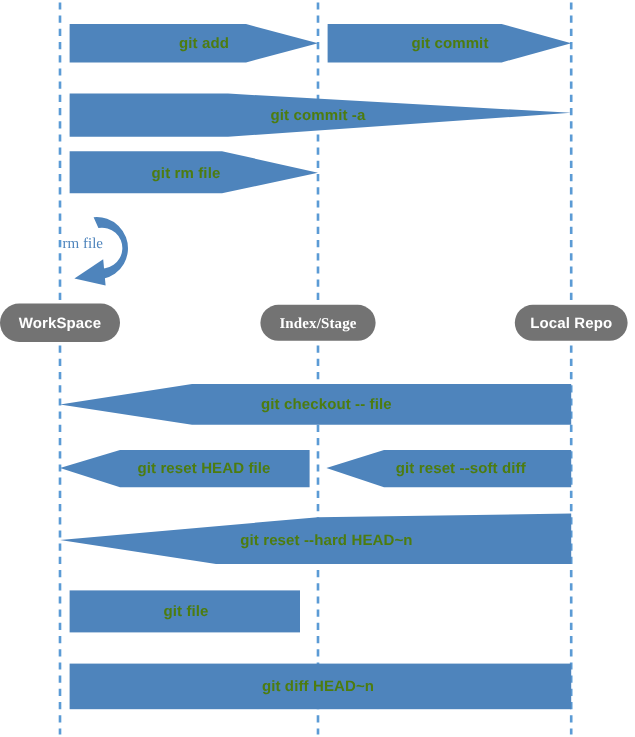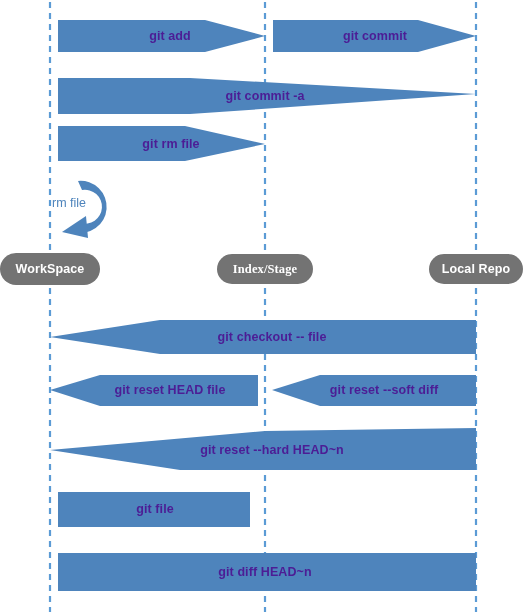--- a/index.html
+++ b/index.html
@@ -30,21 +30,21 @@
     stroke: #5B9BD5;
     stroke-width: 2.2;
     stroke-dasharray: 6 5;
     fill: none;
   }
   .arrow-shape {
     fill: #4E84BC;
   }
   .arrow-label {
     position: absolute;
-    color: #4c1d95;
+    color: #4d7c0f;
     font-family: "Liberation Sans", sans-serif;
     font-size: 12.5px;
     font-weight: bold;
     white-space: nowrap;
     text-align: center;
     transform: translate(-50%, -50%);
     letter-spacing: 0.1px;
     pointer-events: none;
   }
   .node-capsule {
@@ -58,21 +58,21 @@
     display: flex;
     align-items: center;
     justify-content: center;
     transform: translate(-50%, -50%);
     white-space: nowrap;
     letter-spacing: 0.1px;
   }
   .loop-label {
     position: absolute;
     color: #4E84BC;
-    font-family: Liberation Sans, sans-serif;
+    font-family: Liberation Serif, serif;
     font-size: 12.5px;
     font-weight: normal;
     white-space: nowrap;
     transform: translate(-50%, -50%);
   }
   .loop-arc {
     fill: #4E84BC;
   }
 </style>
 </head>
@@ -118,21 +118,21 @@
     <rect class="arrow-shape" x="58" y="553" width="418" height="38"></rect>
 
   </svg>
 
   <div class="arrow-label" style="left:170px; top:36px;">git add</div>
 
   <div class="arrow-label" style="left:375px; top:36px;">git commit</div>
 
   <div class="arrow-label" style="left:265px; top:96px;">git commit -a</div>
 
-  <div class="arrow-label" style="left:155px; top:144px;margin-left:16px;">git rm file</div>
+  <div class="arrow-label" style="left:155px; top:144px;">git rm file</div>
 
   <div class="loop-label" style="left:69px; top:203px;">rm file</div>
 
   <div class="node-capsule" style="left:50px; top:269px; width:100px; height:32px;">
     <span>WorkSpace</span>
   </div>
 
   <div class="node-capsule" style="left:265px; top:269px; width:96px; height:30px;font-family:Liberation Serif, serif;">
     <span>Index/Stage</span>
   </div>

